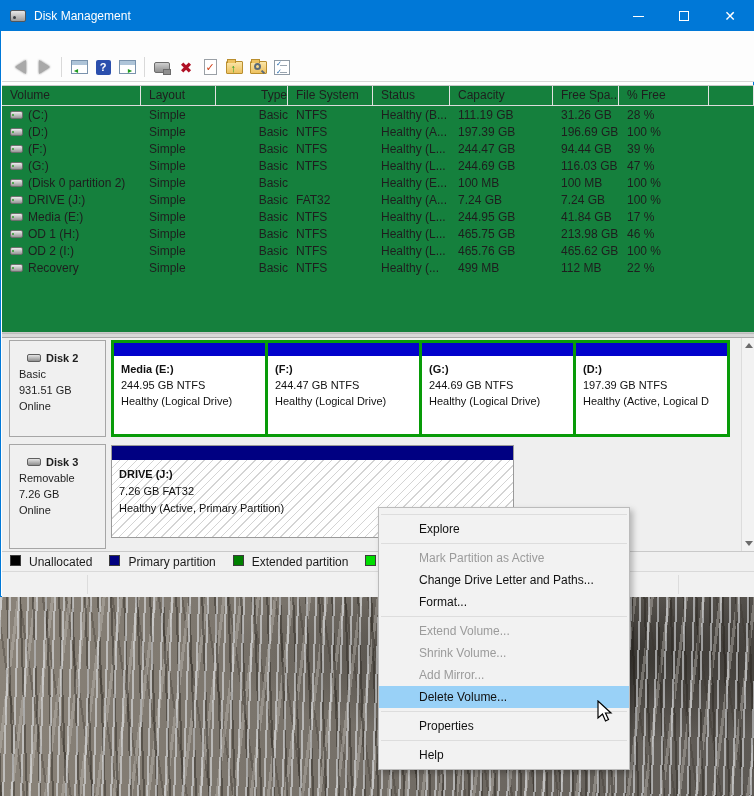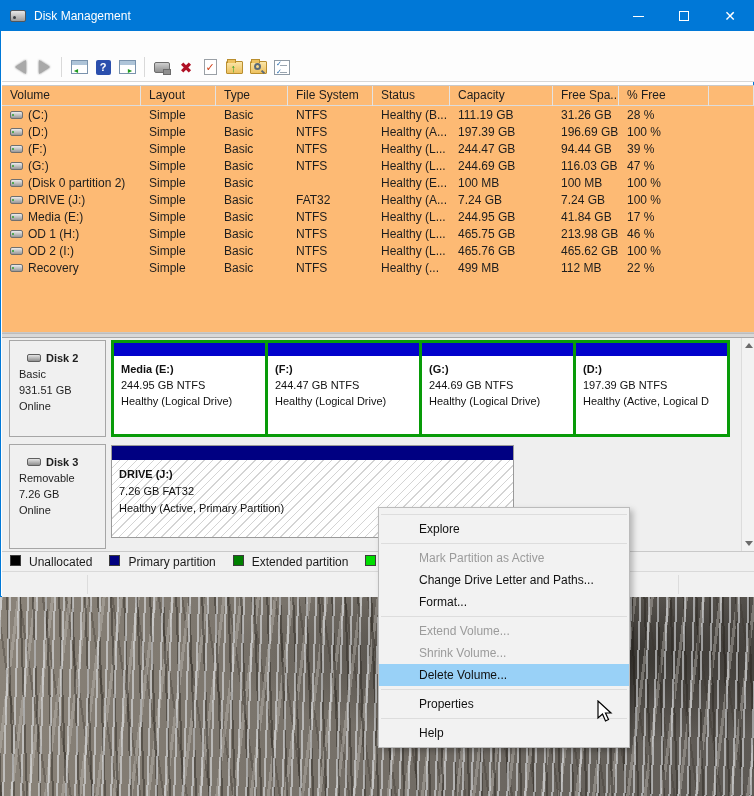--- a/index.html
+++ b/index.html
@@ -60,27 +60,27 @@
   .folder { width:17px; height:13px; background:linear-gradient(#fbe6a9,#edc15f); border:1px solid #b98e2f; border-radius:1px; position:relative; }
   .folder::before { content:""; position:absolute; left:0; top:-3px; width:7px; height:3px; background:#edc15f; border:1px solid #b98e2f; border-bottom:none; }
   .folder .up { position:absolute; left:4px; top:0px; color:#1f9b1f; font-size:11px; font-weight:bold; line-height:12px; }
   .folder .mag { position:absolute; left:3px; top:1px; width:7px; height:7px; border:2px solid #5b6a78; border-radius:50%; }
   .folder .mag::after { content:""; position:absolute; left:5px; top:6px; width:4px; height:2px; background:#5b6a78; transform:rotate(45deg); }
   .checklist { width:16px; height:15px; background:#fff; border:1px solid #8f9aa5; position:relative; }
   .checklist::before { content:"✓\A✓"; white-space:pre; position:absolute; left:1px; top:-1px; color:#2b6fb0; font-size:7px; line-height:8px; }
   .checklist::after { content:""; position:absolute; right:2px; top:4px; width:7px; height:1px; background:#9aa5b0; box-shadow:0 7px 0 #9aa5b0; }
 
   
-  .vol-table { position:absolute; left:1px; top:84px; width:752px; height:248px; background:#fdba74;
+  .vol-table { position:absolute; left:1px; top:84px; width:752px; height:248px; background:#15803d;
     border-top:1px solid #c9c9c9; border-bottom:1px solid #c9c9c9; font-size:12px; color:#1e1e1e; }
   .thead { display:flex; height:20px; border-bottom:1px solid #dcdcdc; }
   .th { padding:2px 0 0 8px; border-right:1px solid #e3e3e3; height:20px; white-space:nowrap; overflow:hidden; }
   .trow { display:flex; height:17px; align-items:center; }
   .tcell { padding-left:8px; white-space:nowrap; overflow:hidden; }
-  .c0{width:139px;} .c1{width:75px;} .c2{width:72px;} .c3{width:85px;}
+  .c0{width:139px;} .c1{width:75px;} .c2{width:72px;text-align:right;} .c3{width:85px;}
   .c4{width:77px;} .c5{width:103px;} .c6{width:66px;} .c7{width:90px;} .c8{flex:1;}
   .vol-icon { display:inline-block; width:13px; height:8px; margin-right:5px; vertical-align:middle;
     background:linear-gradient(#ececec,#989898); border:1px solid #6f6f6f; border-radius:2px; position:relative; }
   .vol-icon::before { content:""; position:absolute; left:1px; top:2px; width:2px; height:2px; background:#2f9e2f; border-radius:50%; }
 
   .splitter { position:absolute; left:1px; top:332px; width:752px; height:5px;
     background:#d8d8d8; border-top:1px solid #bdbdbd; border-bottom:1px solid #a8a8a8; }
 
   
   .disk-view { position:absolute; left:1px; top:337px; width:752px; height:213px; background:#efefef; }
@@ -430,20 +430,21 @@
   <div class="ctx-menu">
       <div class="ctx-sep"></div>
       <div class="ctx-item">Explore</div>
       <div class="ctx-sep"></div>
       <div class="ctx-item disabled">Mark Partition as Active</div>
       <div class="ctx-item">Change Drive Letter and Paths...</div>
       <div class="ctx-item">Format...</div>
       <div class="ctx-sep"></div>
       <div class="ctx-item disabled">Extend Volume...</div>
       <div class="ctx-item disabled">Shrink Volume...</div>
+      <div class="ctx-item disabled">Add Mirror...</div>
       <div class="ctx-item highlighted">Delete Volume...</div>
       <div class="ctx-sep"></div>
       <div class="ctx-item">Properties</div>
       <div class="ctx-sep"></div>
       <div class="ctx-item">Help</div>
     </div>
 
   <div class="cursor">
     <svg width="18" height="24" viewBox="0 0 18 24">
       <path d="M2 1 L2 18 L6.5 14 L9.5 21 L12.5 19.5 L9.5 13 L15 13 Z" fill="#ffffff" stroke="#000000" stroke-width="1.2"></path>

